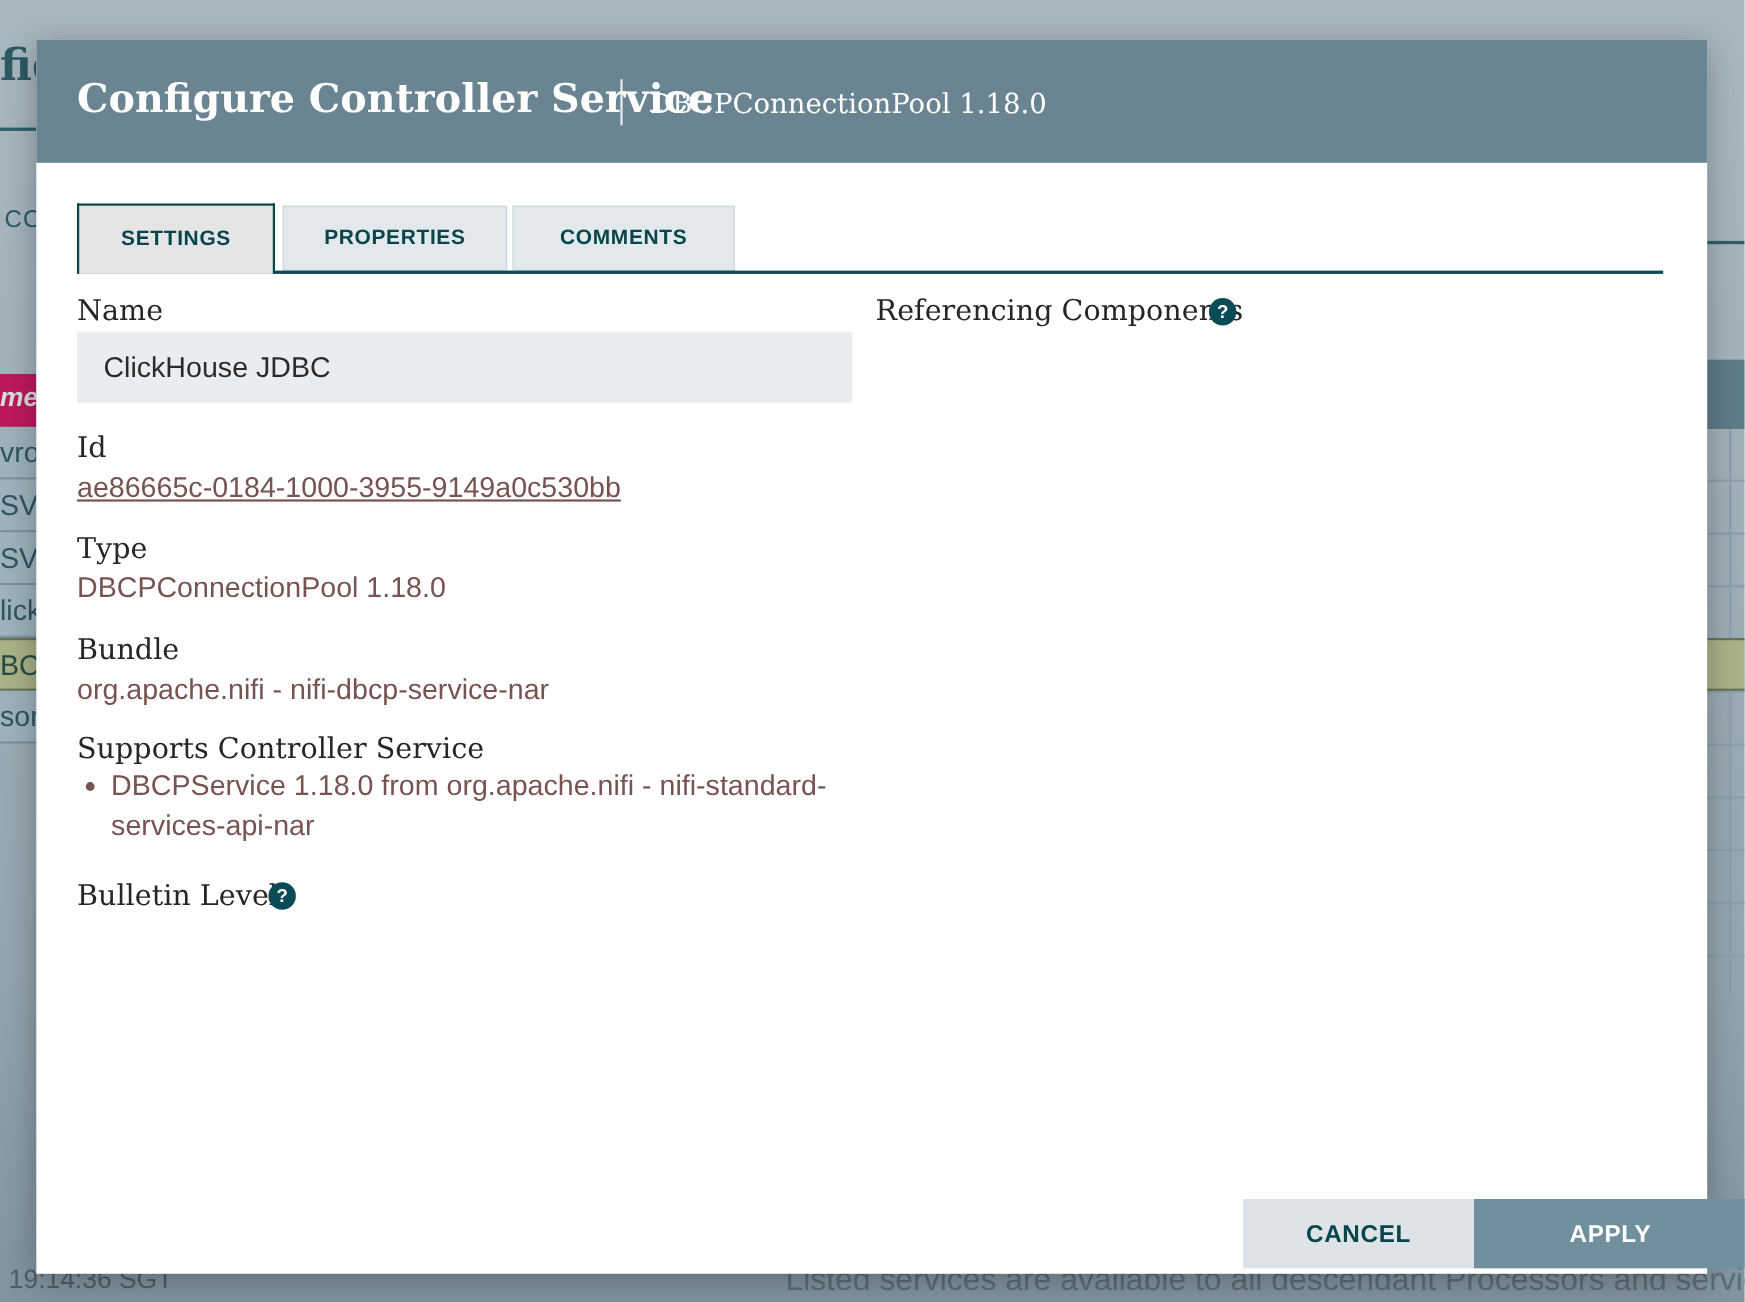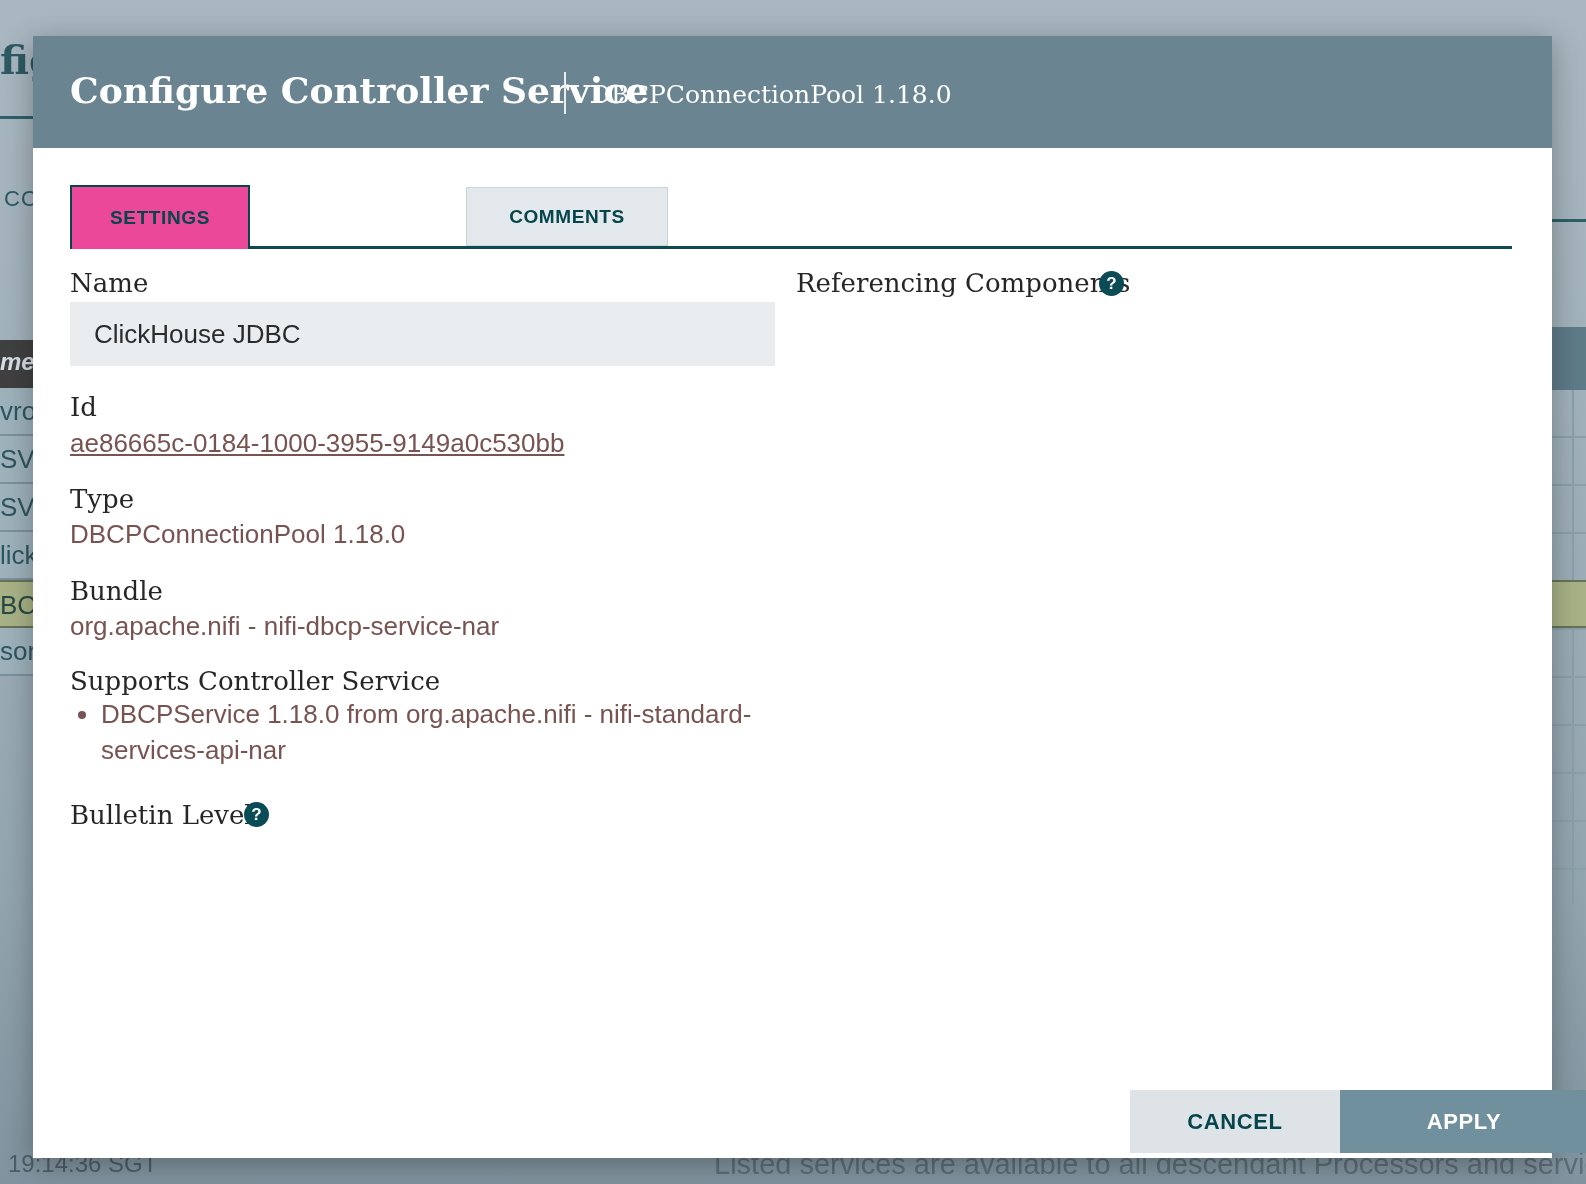--- a/index.html
+++ b/index.html
@@ -16,21 +16,21 @@
     left:0;top:36px;width:33px;height:52px;
     font-family:"DejaVu Serif","Liberation Serif",serif;
     font-weight:bold;font-size:40px;color:#2d5a63;line-height:48px;
   }
   .bg-header-underline{left:0;top:116px;width:33px;height:3px;background:#30606a;}
   .bg-tab-frag{
     left:4px;top:186px;width:29px;height:28px;
     font-size:22px;color:#2b5a66;letter-spacing:1px;line-height:26px;
   }
   .bg-table-header-left{
-    left:0;top:340px;width:33px;height:50px;background:#404040;
+    left:0;top:340px;width:33px;height:50px;background:#be185d;
     font-style:italic;font-weight:bold;font-size:24px;color:#d5dfe4;
     line-height:44px;padding-left:0;
   }
   .bg-rows-left{position:absolute;left:0;top:388px;width:33px;}
   .bg-row{
     position:absolute;left:0;width:33px;height:48px;overflow:hidden;
     font-size:26px;color:#2e5560;line-height:46px;
     border-bottom:2px solid #7a929d;box-sizing:border-box;background:#9eb2bb;
   }
   .bg-row.hl{background:#a9b287;border-top:2px solid #667358;border-bottom:2px solid #667358;color:#274b43;}
@@ -73,21 +73,21 @@
   }
 
   
   .tab{
     position:absolute;top:151px;height:59px;box-sizing:border-box;
     font-size:19px;font-weight:bold;letter-spacing:0.6px;color:#07454d;
     display:flex;align-items:center;justify-content:center;cursor:pointer;
   }
   .tab.inactive{background:#e2e8eb;border:1px solid #c9d6da;}
   .tab.active{
-    top:149px;height:64px;background:#ec4899;
+    top:149px;height:64px;background:#e5e5e5;
     border:2px solid #07454d;border-bottom:none;z-index:3;
   }
   .tab-underline{position:absolute;left:37px;top:210px;width:1442px;height:3px;background:#0e4a50;z-index:2;}
 
   
   .label{
     position:absolute;font-family:"DejaVu Serif","Liberation Serif",serif;
     font-size:26px;color:#262626;white-space:nowrap;
   }
   .value{position:absolute;font-size:26px;color:#775351;white-space:nowrap;}
@@ -167,20 +167,21 @@
 
   <div class="dialog">
 
     <div class="dialog-header">
       <div class="dialog-title">Configure Controller Service</div>
       <div class="dialog-title-sep"></div>
       <div class="dialog-subtitle">DBCPConnectionPool 1.18.0</div>
     </div>
 
     <div class="tab active" style="left:37px;width:180px;">SETTINGS</div>
+    <div class="tab inactive" style="left:224px;width:204px;">PROPERTIES</div>
     <div class="tab inactive" style="left:433px;width:202px;">COMMENTS</div>
     <div class="tab-underline"></div>
 
     <div class="label" style="left:37px;top:232px;">Name</div>
     <input class="text-input" type="text" value="ClickHouse JDBC" style="">
 
     <div class="label" style="left:37px;top:356px;">Id</div>
     <div class="value" style="left:37px;top:392px;text-decoration:underline;">ae86665c-0184-1000-3955-9149a0c530bb</div>
 
     <div class="label" style="left:37px;top:448px;">Type</div>

